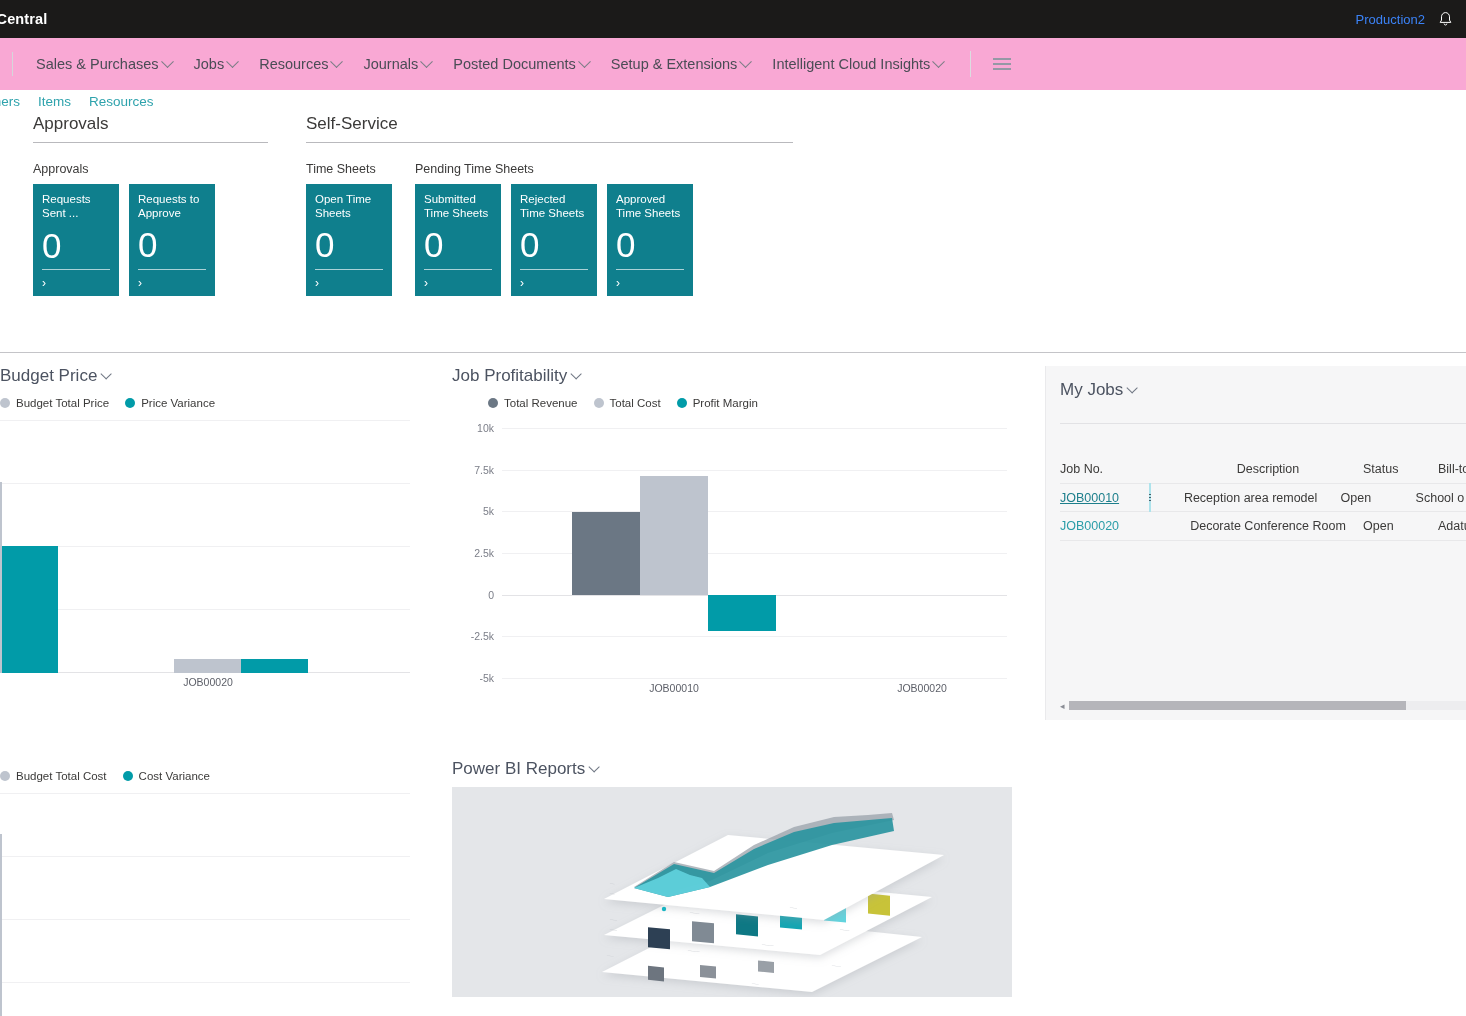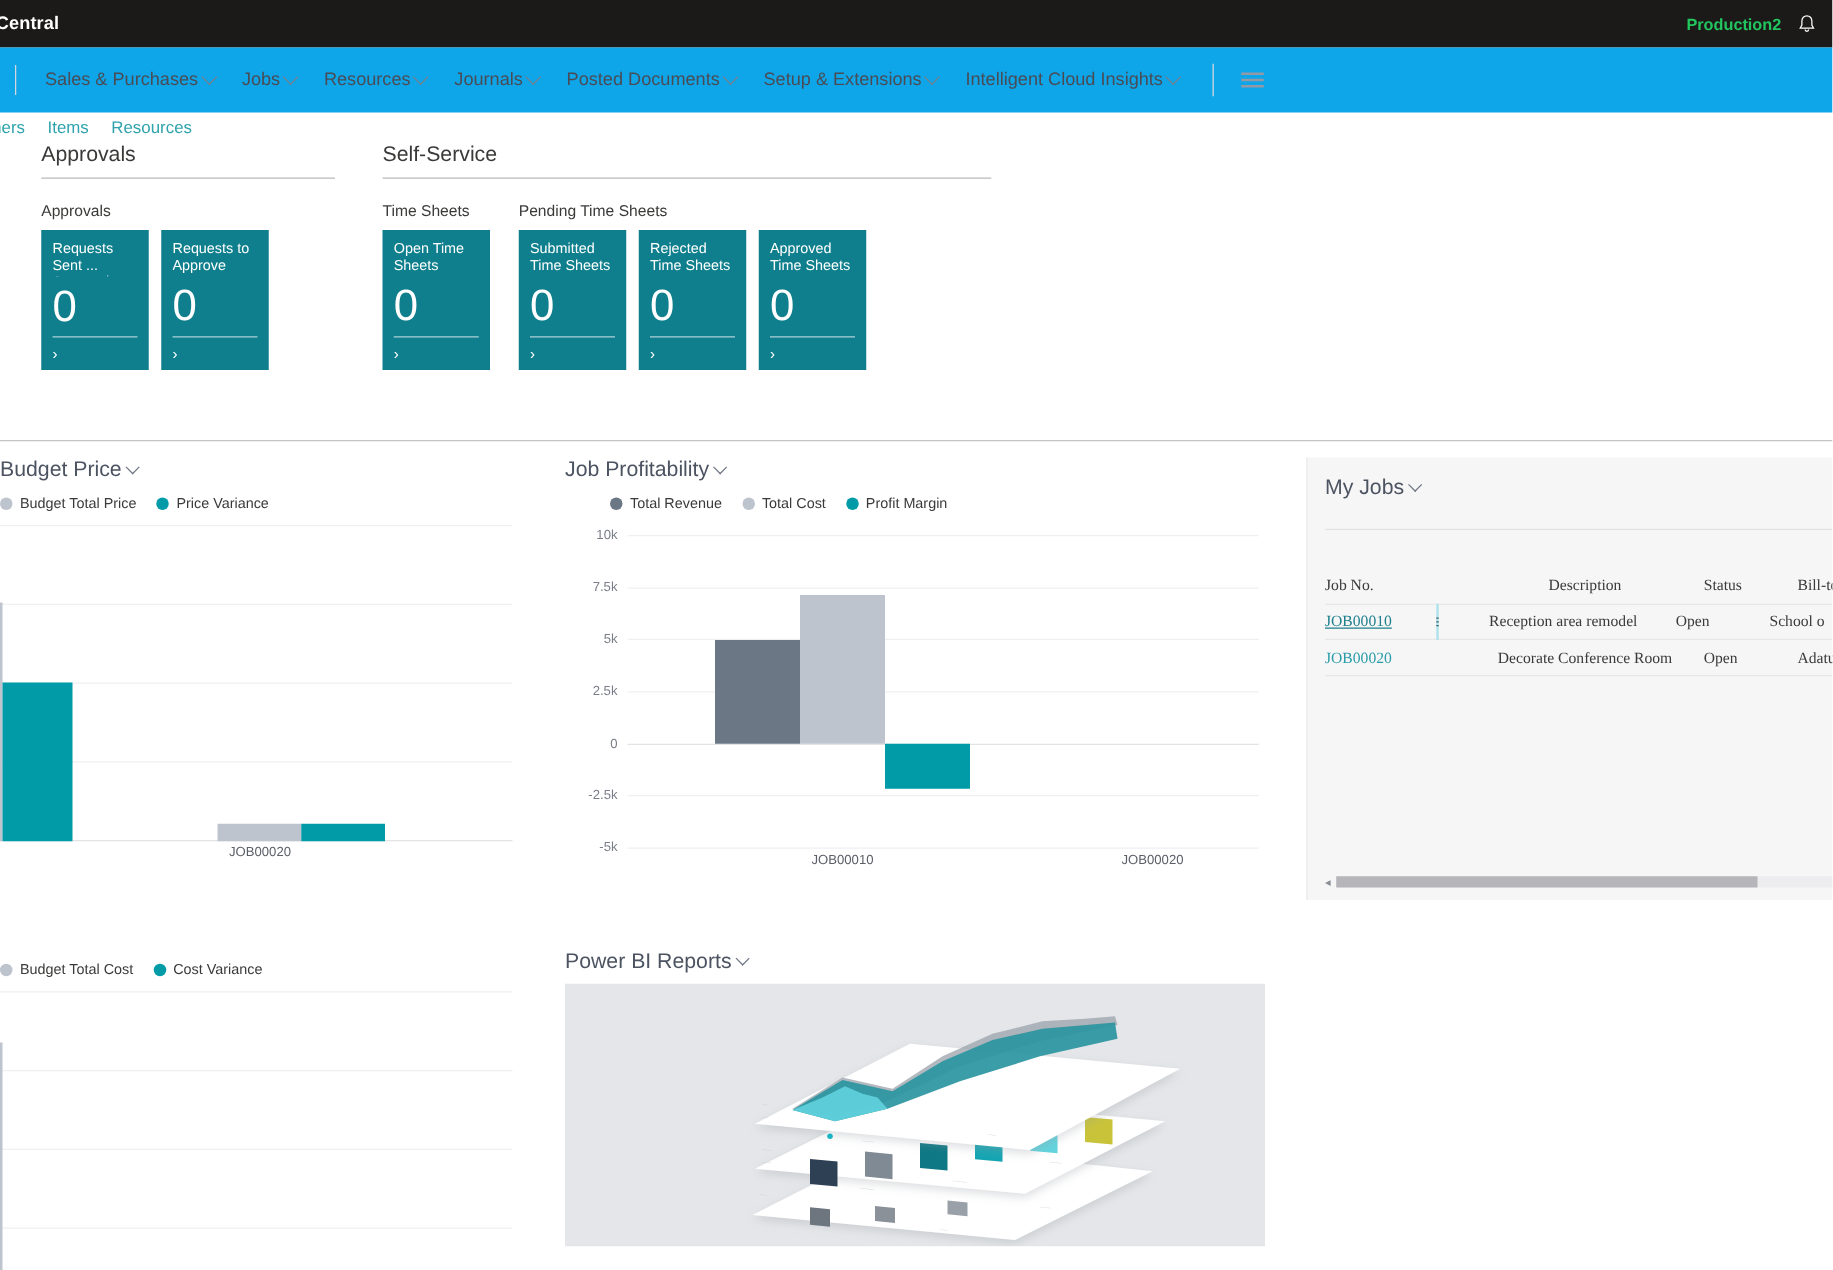--- a/index.html
+++ b/index.html
@@ -18,27 +18,27 @@
     display: flex; align-items: center;
   }
   .topbar-title {
     font-size: 14.5px; font-weight: bold; letter-spacing: .1px;
     margin-left: -32px; color:#ffffff;
   }
   .topbar-right {
     margin-left: auto; display: flex; align-items: center; gap: 13px;
     padding-right: 13px;
   }
-  .env-name { font-size: 13px; font-weight: bold; color:#22c55e; }
+  .env-name { font-size: 13px; font-weight: normal; color:#3b82f6; }
   .bell-icon { width: 15px; height: 17px; display:block; }
 
   
   .navbar {
     position: absolute; left: 0; top: 38px; width: 1466px; height: 52px;
-    background: #0ea5e9; display: flex; align-items: center;
+    background: #f9a8d4; display: flex; align-items: center;
   }
   .nav-home {
     font-size: 15px; color:#50525a; margin-left:-14px; width:22px;
     letter-spacing:-1px;
   }
   .nav-sep {
     width: 1px; height: 24px; background: #d6d6da; margin: 0 12px 0 4px;
   }
   .nav-item {
     display: flex; align-items: center; gap: 4px;
@@ -139,21 +139,21 @@
   
   .myjobs {
     position:absolute; left:1045px; top:366px; width:421px; height:354px;
     background:#f6f6f7; border-left:1px solid #eaeaec;
   }
   .myjobs-head { padding:14px 0 0 14px; }
   .myjobs-rule {
     position:absolute; left:14px; right:0; top:57px; height:1px; background:#e2e2e5;
   }
   .jobs-table { position:absolute; left:14px; top:88px; right:0; }
-  .jt-row { display:flex; align-items:center; height:29px;font-family:Liberation Serif, serif; }
+  .jt-row { display:flex; align-items:center; height:29px; }
   .jt-head { font-size:10.5px; color:#6b6e77; }
   .jt-head .jt-cell { font-weight:400; }
   .jt-cell { flex:none; font-size:12.5px; color:#3b3a39; }
   .c-job { width:113px; }
   .c-desc { width:190px;text-align:center; }
   .c-status { width:75px; }
   .c-bill { width:80px; overflow:hidden; white-space:nowrap; }
   .jt-body .jt-row { border-bottom:1px solid #e8e8ea; height:29px; }
   .jt-body .jt-row:first-child { border-top:1px solid #e8e8ea; }
   .joblink { color:#2a9da8; font-size:12.5px; }

